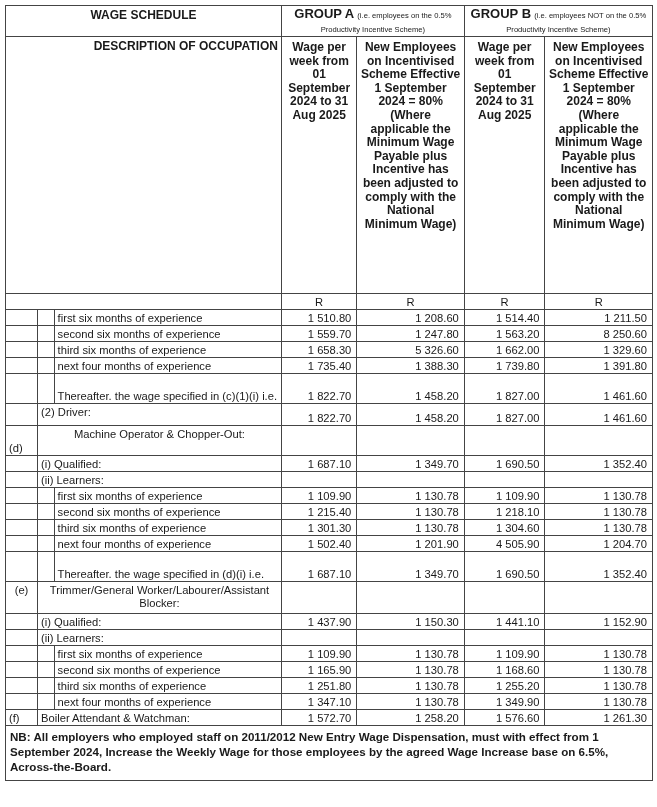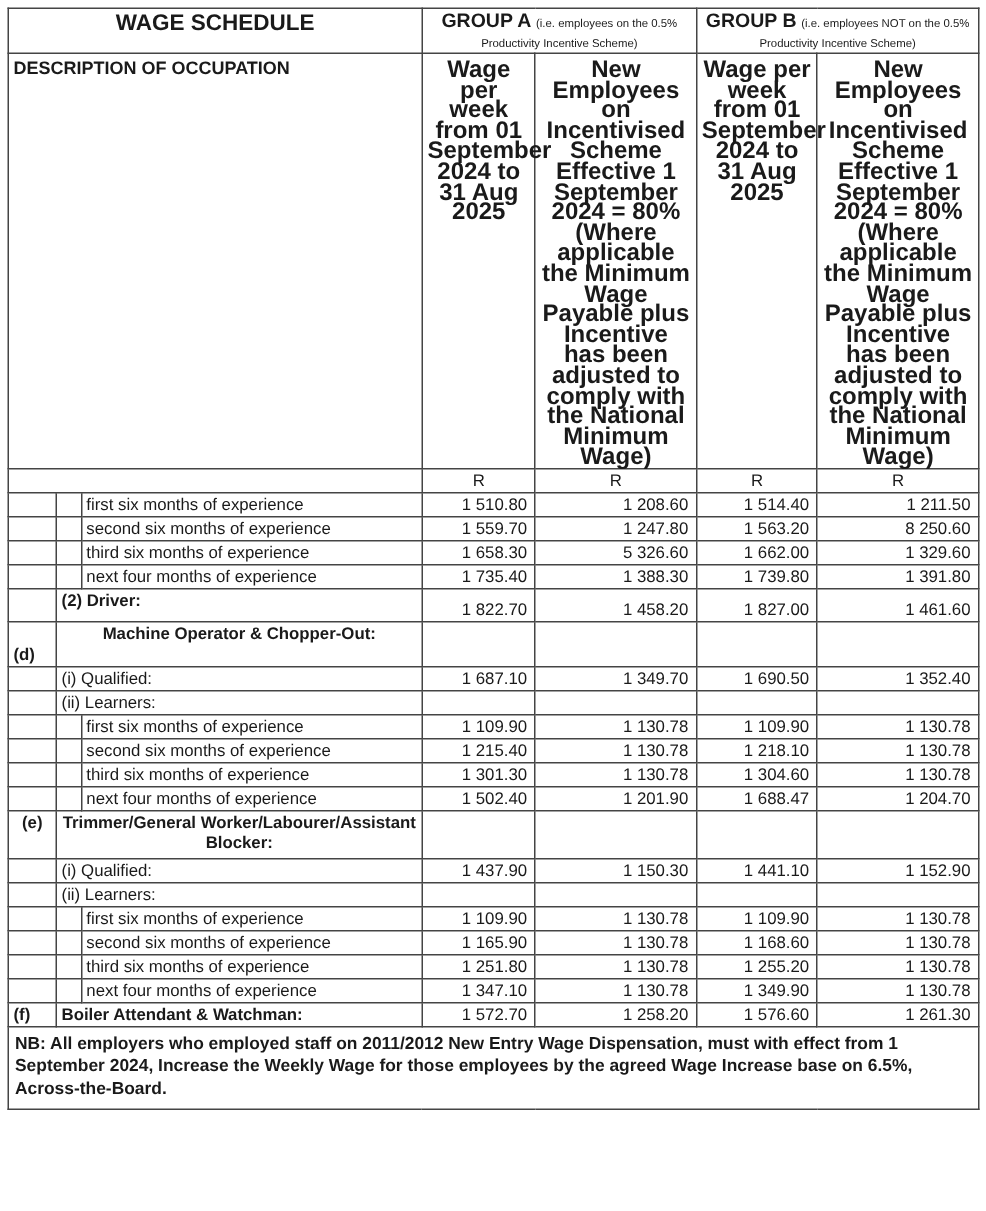--- a/index.html
+++ b/index.html
@@ -1,29 +1,29 @@
 <!DOCTYPE html>
 <html><head>
 <meta charset="utf-8">
 <style>
   html, body { margin:0; padding:0; background:#fff; }
   body { width:657px; height:807px; position:relative; font-family:"Liberation Sans", sans-serif; color:#1a1a1a; overflow:hidden; }
   table.wage { position:absolute; left:5px; top:5px; border-collapse:collapse; width:648px; table-layout:fixed; font-size:11.2px; }
   table.wage td { border:1px solid #444; padding:0 3px; vertical-align:bottom; line-height:13px; }
   .c-a { width:31px; } .c-b { width:16px; } .c-desc { width:220px; }
   .c-n1 { width:73px; } .c-n2 { width:104px; } .c-n3 { width:78px; } .c-n4 { width:104px; }
-  .hdr-title { text-align:center; font-weight:bold; font-size:15px; vertical-align:top !important; padding-top:3px !important; }
+  .hdr-title { text-align:center; font-weight:bold; font-size:12px; vertical-align:top !important; padding-top:3px !important; }
   .grp { text-align:center; vertical-align:top !important; padding-top:2px !important; line-height:12px !important; }
   .grp .gname { font-weight:bold; font-size:13px; }
   .grp .gsub { font-size:7.6px; }
-  .colhead { text-align:center; font-weight:bold; font-size:16px; line-height:13.6px !important; vertical-align:top !important; padding-top:4px !important; }
-  .desc-head { text-align:left; font-weight:bold; font-size:12px; vertical-align:top !important; padding-top:3px !important; }
+  .colhead { text-align:center; font-weight:bold; font-size:12px; line-height:13.6px !important; vertical-align:top !important; padding-top:4px !important; }
+  .desc-head { text-align:right; font-weight:bold; font-size:12px; vertical-align:top !important; padding-top:3px !important; }
   .num { text-align:right; padding-right:5px !important; }
   .cur { text-align:center; }
-  .bold { font-weight:bold; }
+  .bold { font-weight:normal; }
   .top { vertical-align:top !important;text-align:center; }
   tr.r { height:16px; }
   tr.r2 { height:30px; }
   .nb { font-weight:bold; font-size:11.6px; line-height:15px !important; padding:3px 4px 6px 4px !important; vertical-align:top !important; }
 </style>
 </head>
 <body>
 
 <table class="wage">
   <colgroup>
@@ -91,20 +91,29 @@
   </tr>
   <tr class="r">
     <td></td>
         <td></td>
     <td>next four months of experience</td>
     <td class="num">1 735.40</td>
     <td class="num">1 388.30</td>
     <td class="num">1 739.80</td>
     <td class="num">1 391.80</td>
   </tr>
+  <tr class="r2">
+    <td></td>
+        <td></td>
+    <td>Thereafter. the wage specified in (c)(1)(i) i.e.</td>
+    <td class="num">1 822.70</td>
+    <td class="num">1 458.20</td>
+    <td class="num">1 827.00</td>
+    <td class="num">1 461.60</td>
+  </tr>
   <tr style="height:22px">
     <td></td>
     <td colspan="2" class="bold" style="vertical-align:top;padding-top:2px">(2)  Driver:</td>
     <td class="num">1 822.70</td>
     <td class="num">1 458.20</td>
     <td class="num">1 827.00</td>
     <td class="num">1 461.60</td>
   </tr>
   <tr style="height:30px">
     <td class="bold">(d)</td>
@@ -156,22 +165,31 @@
     <td class="num">1 130.78</td>
     <td class="num">1 304.60</td>
     <td class="num">1 130.78</td>
   </tr>
   <tr class="r">
     <td></td>
         <td></td>
     <td>next four months of experience</td>
     <td class="num">1 502.40</td>
     <td class="num">1 201.90</td>
-    <td class="num">1 688.47</td>
+    <td class="num">4 505.90</td>
     <td class="num">1 204.70</td>
+  </tr>
+  <tr class="r2">
+    <td></td>
+        <td></td>
+    <td>Thereafter. the wage specified in (d)(i) i.e.</td>
+    <td class="num">1 687.10</td>
+    <td class="num">1 349.70</td>
+    <td class="num">1 690.50</td>
+    <td class="num">1 352.40</td>
   </tr>
   <tr style="height:32px">
     <td class="bold top" style="padding-top:2px">(e)</td>
     <td colspan="2" class="bold top" style="padding-top:2px">Trimmer/General Worker/Labourer/Assistant Blocker:</td>
     <td></td>
         <td></td>
         <td></td>
         <td></td>
   </tr>
   <tr class="r">

